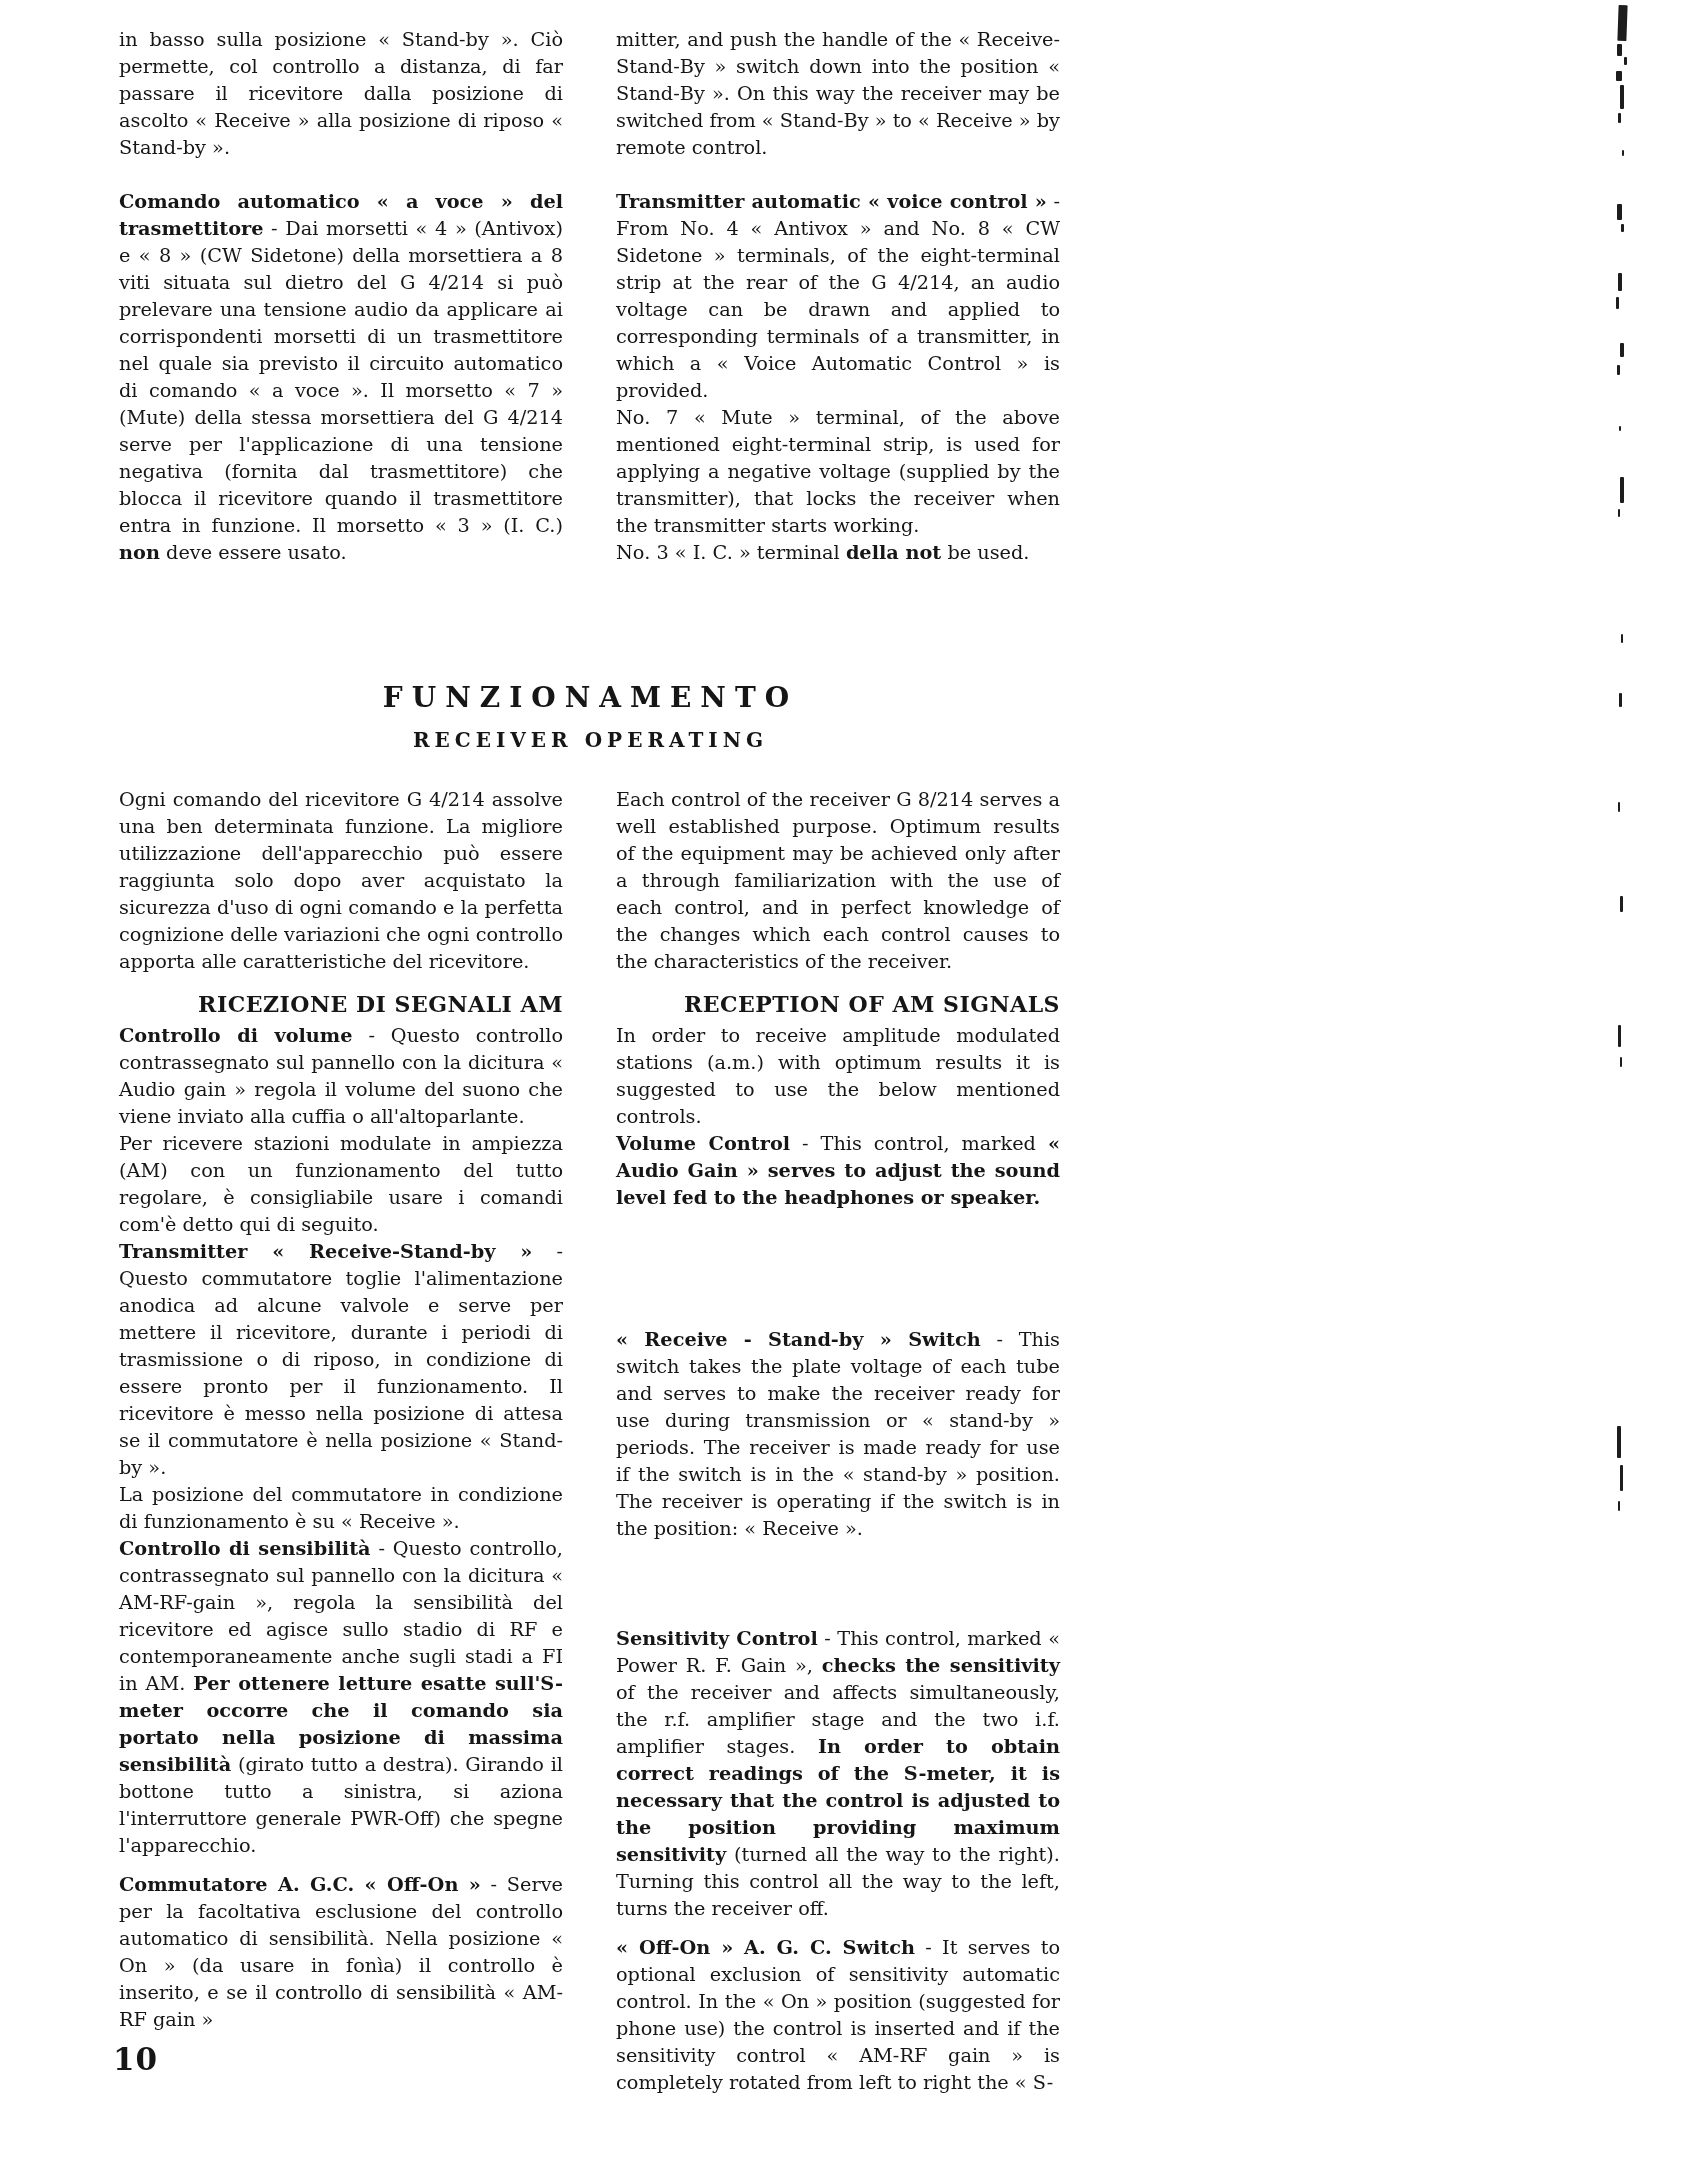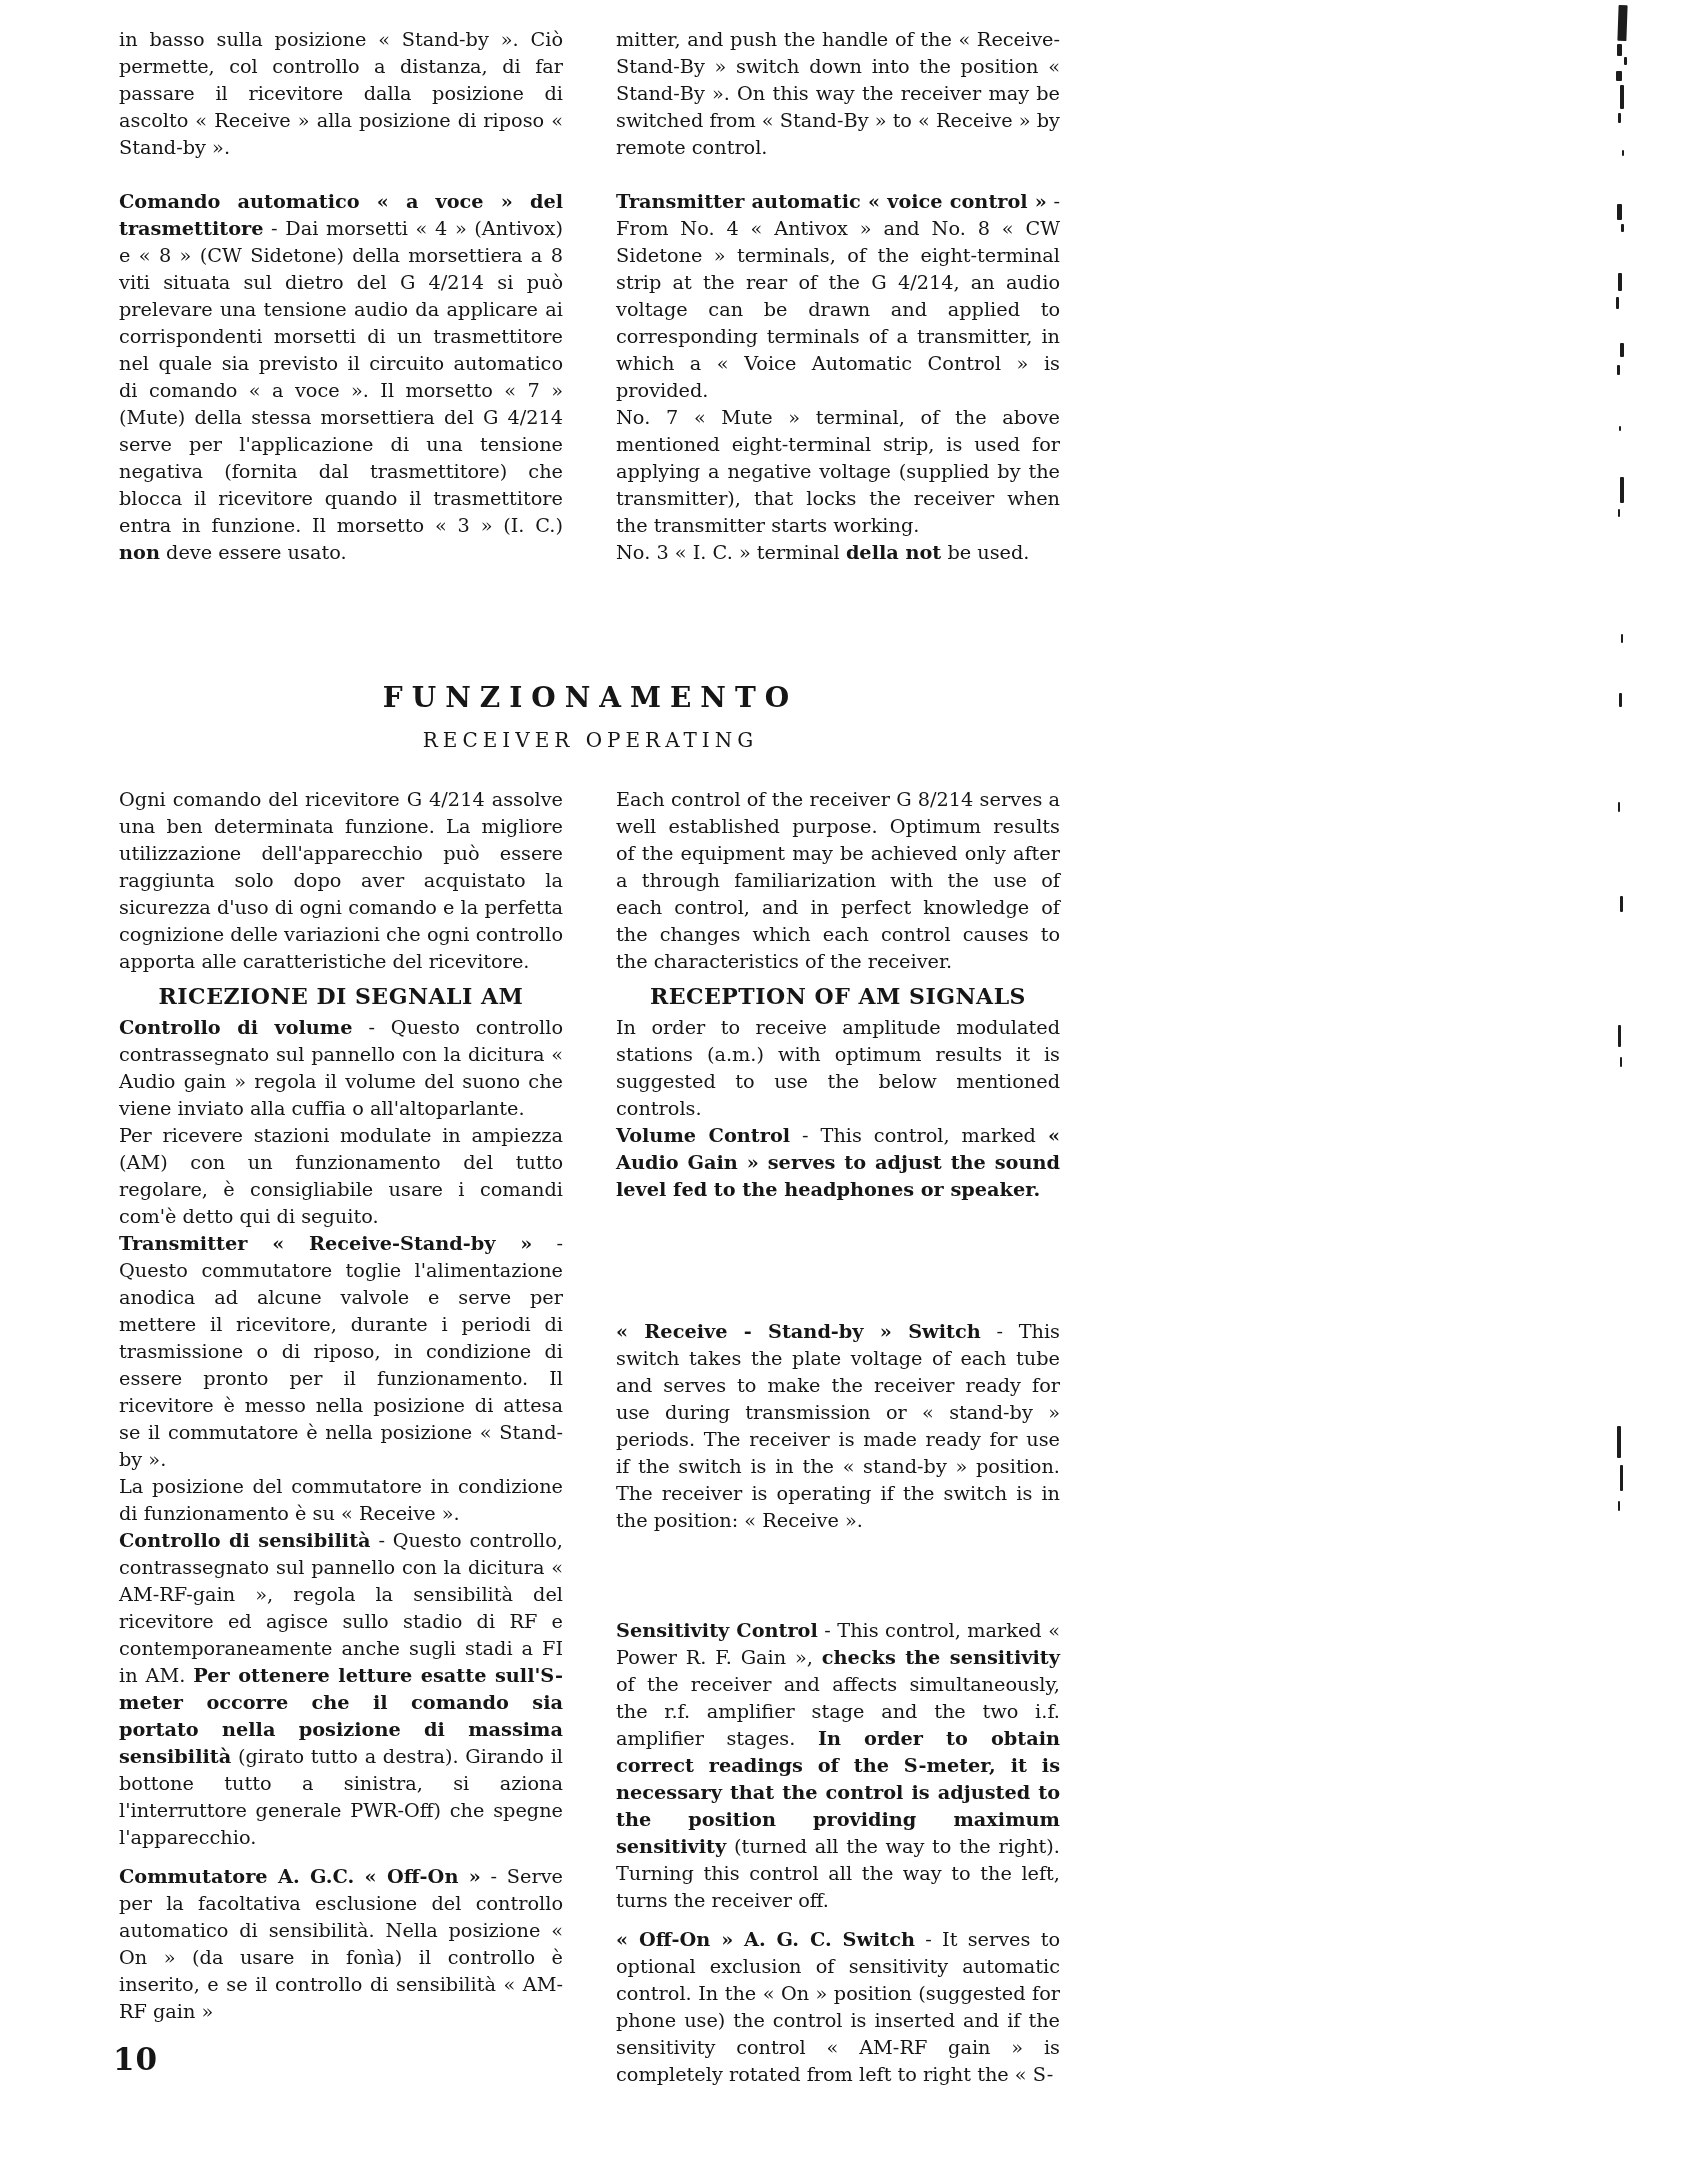--- a/index.html
+++ b/index.html
@@ -12,24 +12,24 @@
   .cols{display:flex;gap:53px;}
   .col{flex:0 0 444px;width:444px;text-align:justify;font-size:19.3px;line-height:27px;}
   .col p{margin:0;}
   p.space-before{margin-top:27px;}
   p.space-before-lg{margin-top:115px;}
   p.space-before-md{margin-top:83px;}
   p.space-before-sm{margin-top:12px;}
   b{font-weight:bold;}
   .center-head{ text-align:center; margin-top:115px;}
   .main-title{font-size:28px;font-weight:bold;letter-spacing:9px;}
-  .sub-title{font-size:20px;font-weight:normal;letter-spacing:5px;margin-top:14px;}
+  .sub-title{font-size:20px;font-weight:bold;letter-spacing:5px;margin-top:14px;}
   .section-head{
     font-size:22px;font-weight:bold;letter-spacing:0.5px;
-    margin:8px 0 4px 0;text-align:center;
+    margin:16px 0 4px 0;text-align:right;
   }
   .bottom-cols{margin-top:34px;}
   .page-number{
     position:absolute;left:113px;top:2041px;
     font-size:31px;font-weight:bold;letter-spacing:1px;
   }
   .mark{position:absolute;background:#1d1d1d;border-radius:1px;}
 </style>
 </head>
 <body>

